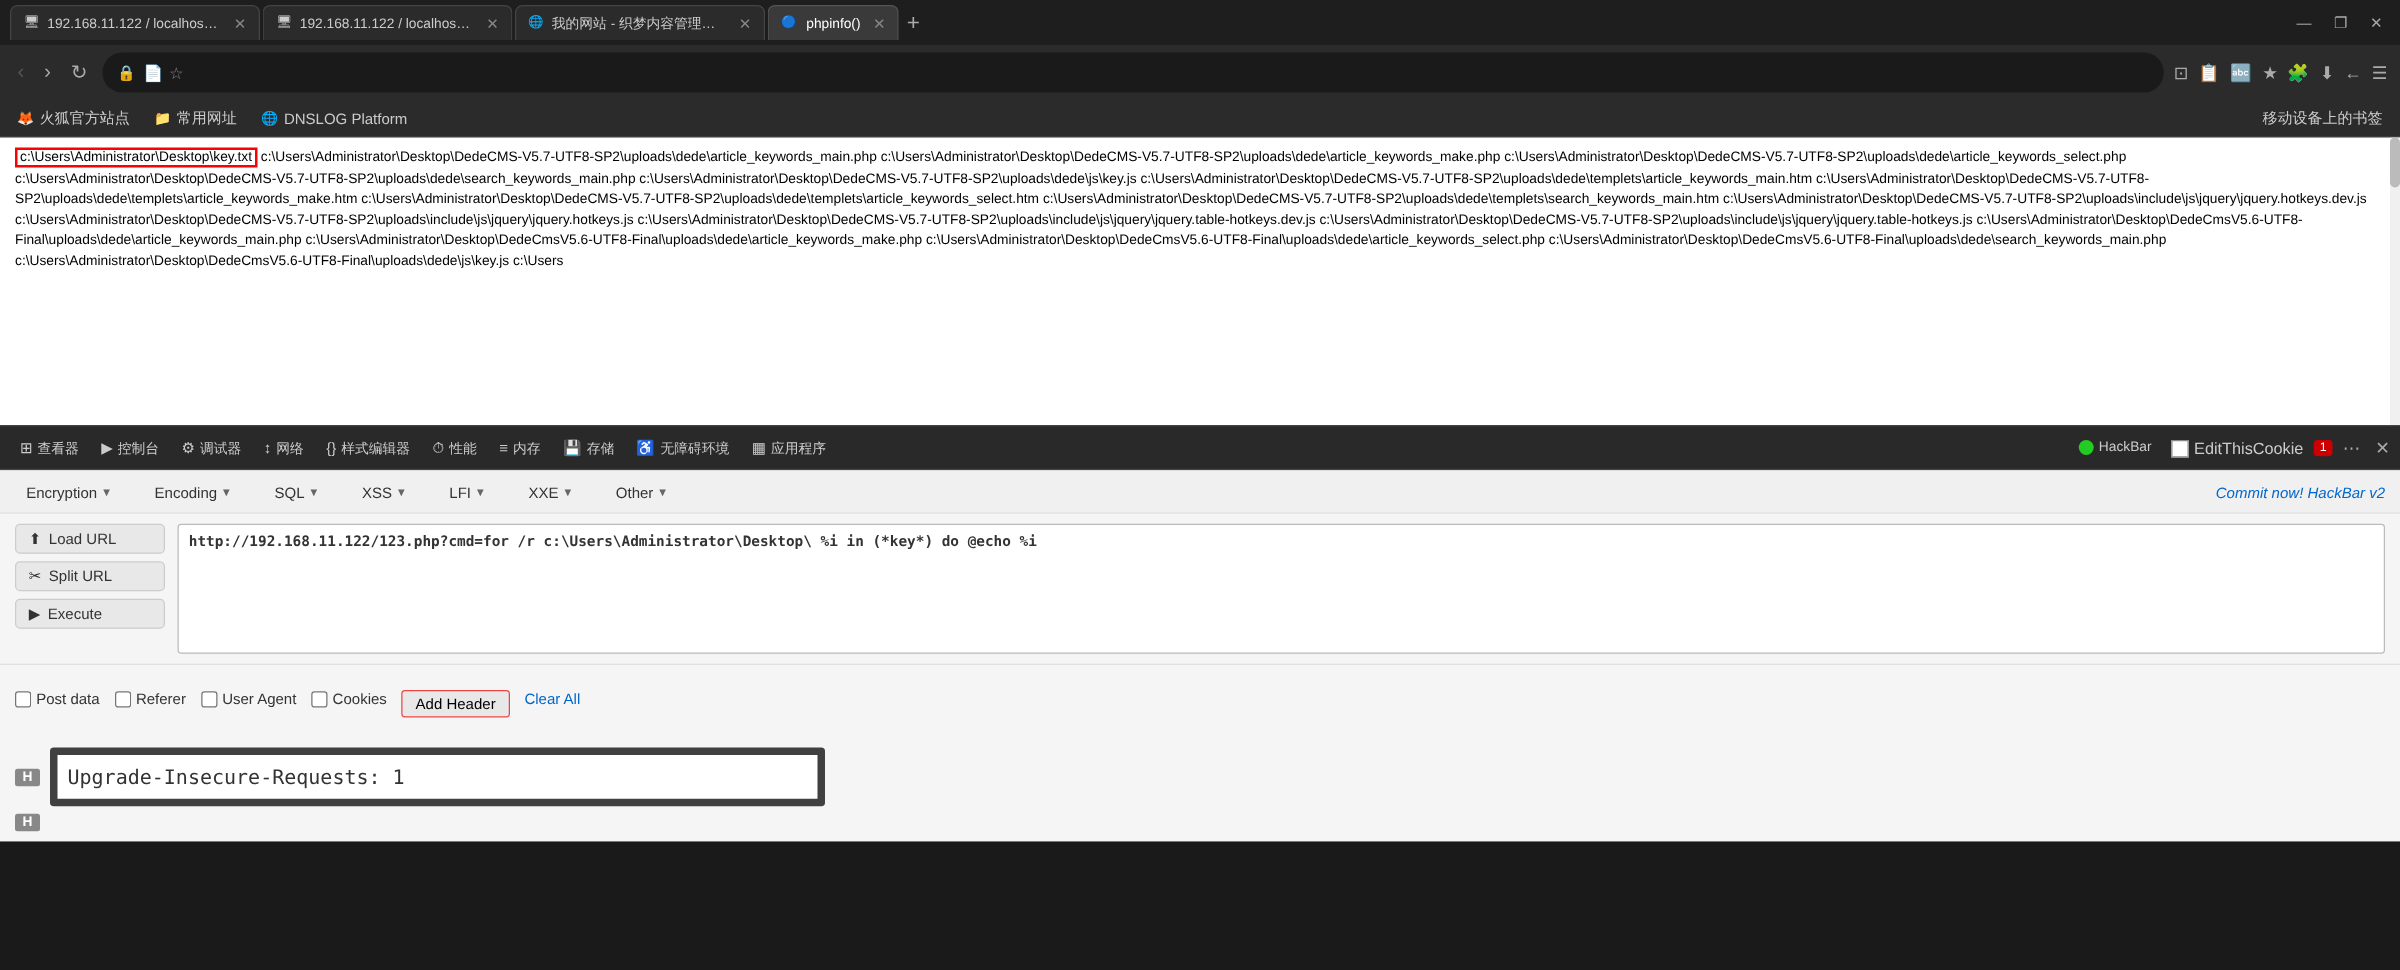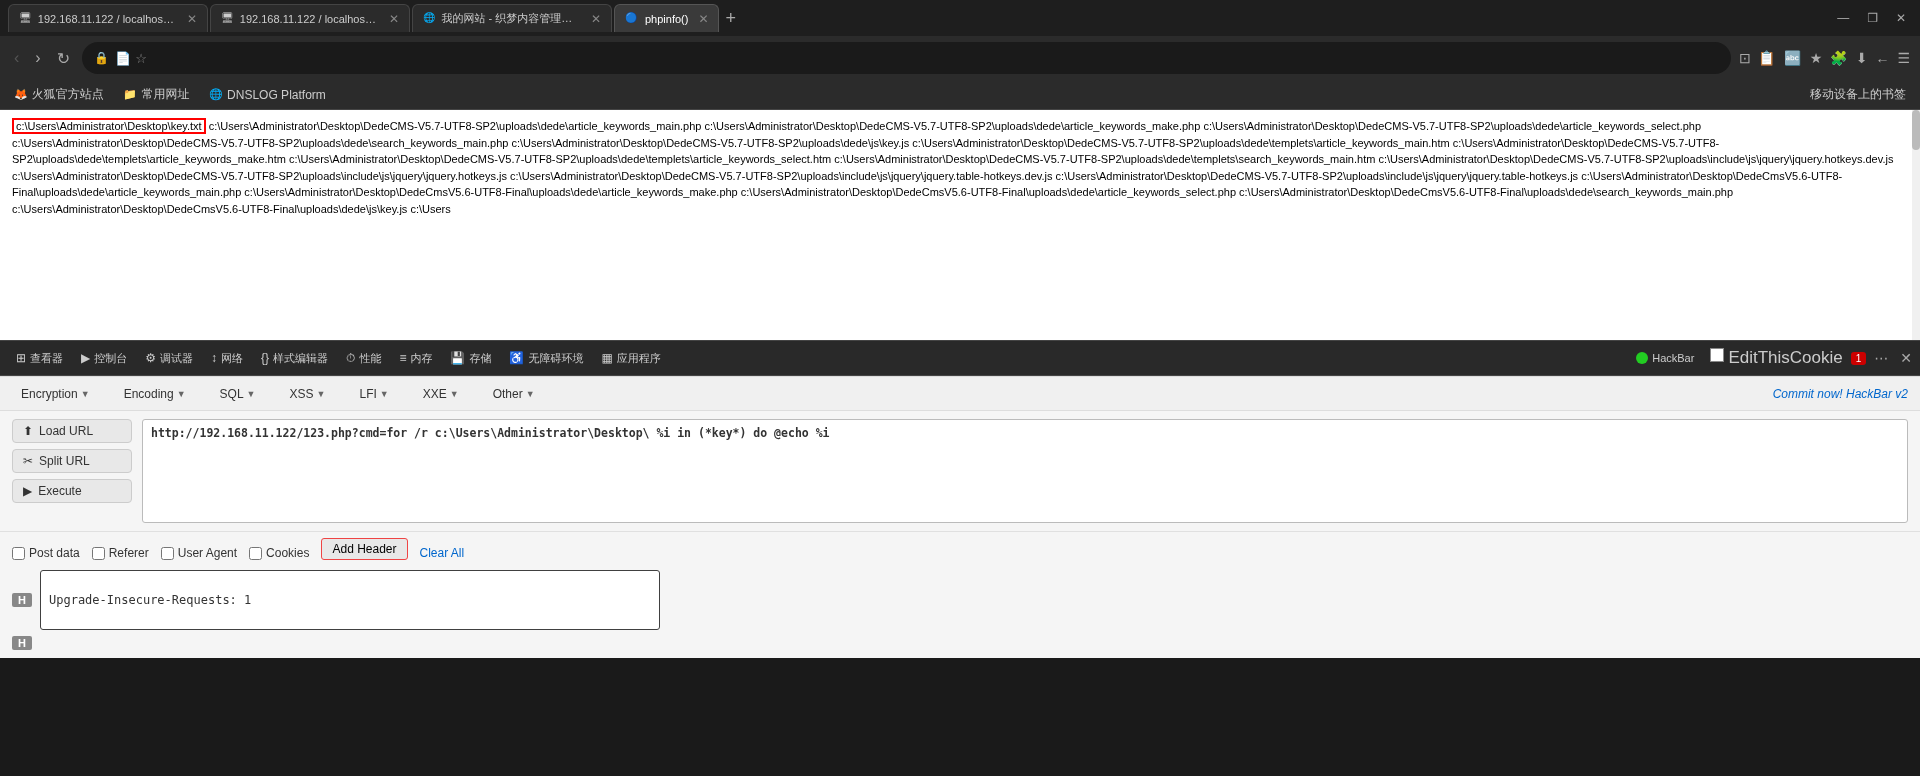--- a/index.html
+++ b/index.html
@@ -138,21 +138,21 @@
       align-items: center;
       gap: 4px;
       color: #ccc;
       font-size: 11px;
       cursor: pointer;
       padding: 4px 8px;
       border-radius: 3px;
     }
     .devtool-icon { font-size: 12px; }
     .hackbar-section { margin-left: auto; display: flex; align-items: center; gap: 8px; }
-    .hackbar-editcookie { color: #ccc; font-size: 17px; display: flex; align-items: flex-start; gap: 4px; }
+    .hackbar-editcookie { color: #ccc; font-size: 13px; display: flex; align-items: flex-end; gap: 4px; }
     .checkbox-box { width: 14px; height: 14px; border: 1px solid #888; background: #fff; }
     .error-badge {
       background: #cc0000;
       color: #fff;
       font-size: 10px;
       padding: 1px 5px;
       border-radius: 3px;
     }
     .devtools-dots { color: #aaa; font-size: 14px; cursor: pointer; }
     .devtools-close { color: #aaa; font-size: 14px; cursor: pointer; margin-left: 4px; }
@@ -226,23 +226,23 @@
       color: #333;
       resize: none;
       background: #fff;
       font-family: monospace;
       font-weight: bold;
     }
 
     
     .hackbar-options {
       display: flex;
-      align-items: flex-end;
+      align-items: flex-start;
       gap: 12px;
-      padding: 6px 12px;
+      padding: 20px 12px;
       background: #f5f5f5;
       border-top: 1px solid #e0e0e0;
     }
     .hb-checkbox-group {
       display: flex;
       align-items: center;
       gap: 4px;
       font-size: 12px;
       color: #333;
     }
@@ -282,24 +282,24 @@
       color: #fff;
       font-size: 11px;
       font-weight: bold;
       padding: 1px 6px;
       border-radius: 2px;
       min-width: 20px;
       text-align: center;
     }
     .header-input {
       flex: 1;
-      border: 1px solid #404040;
-      border-radius: 3px;
-      padding: 22px 8px;
-      font-size: 12px;
+      border: 6px solid #404040;
+      border-radius: 3px;
+      padding: 8px 8px;
+      font-size: 16px;
       color: #333;
       background: #fff;
       font-family: monospace;
       max-width: 620px;
     }
 
     
     .scroll-track {
       position: absolute;
       right: 0;

